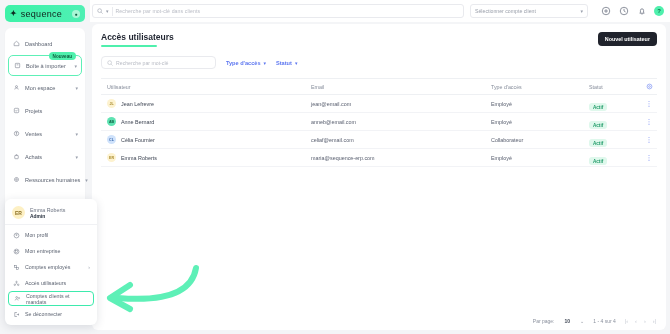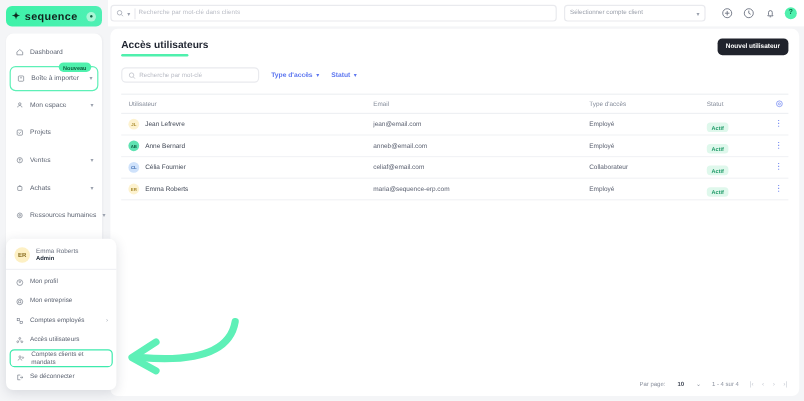--- a/index.html
+++ b/index.html
@@ -43,21 +43,21 @@
     position: absolute; left: 0; top: 0; width: 90px; height: 334px;
     background: #f4f5f7; padding: 5px;
   }
   .logo {
     height: 17px; border-radius: 5px;
     background: linear-gradient(90deg,#3ef2a8 0%, #4ff0b4 100%);
     display:flex; align-items:center; gap:4px; padding: 0 5px;
     margin-bottom: 6px;
   }
   .logo-mark { font-size: 8px; color:#0f2b22; font-weight: bold; }
-  .logo-text { font-size: 9px; color:#11231d; font-weight: 700; letter-spacing:.3px; flex:1; }
+  .logo-text { font-size: 9px; color:#11231d; font-weight: 400; letter-spacing:.3px; flex:1; }
   .logo-dot { width:8px;height:8px;border-radius:50%;background:#a9f6d6;
               display:flex;align-items:center;justify-content:center;
               font-size:5px;color:#0f5d41; }
 
   .navcard {
     background:#ffffff; border-radius:6px; padding: 4px 0;
     box-shadow: 0 1px 2px rgba(20,20,40,.04);
     position: relative;
   }
   .navitem {

